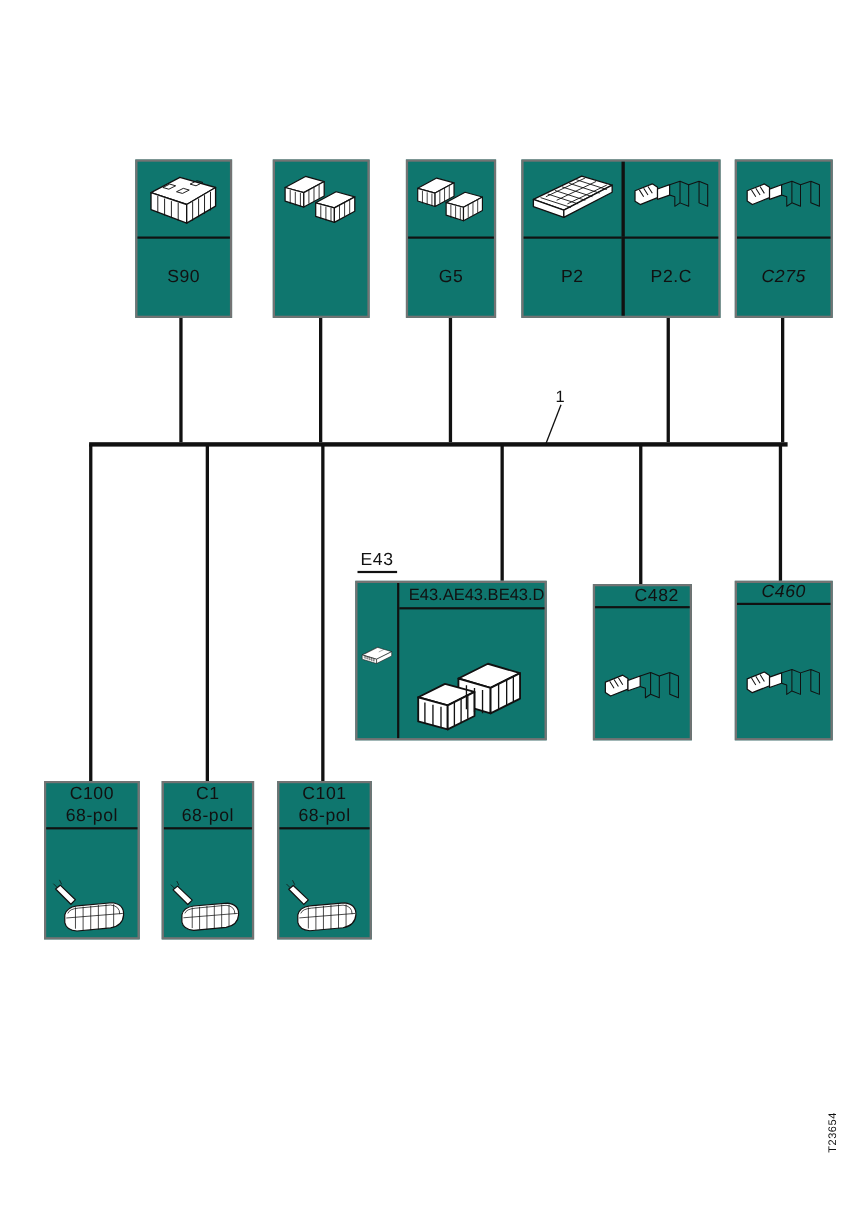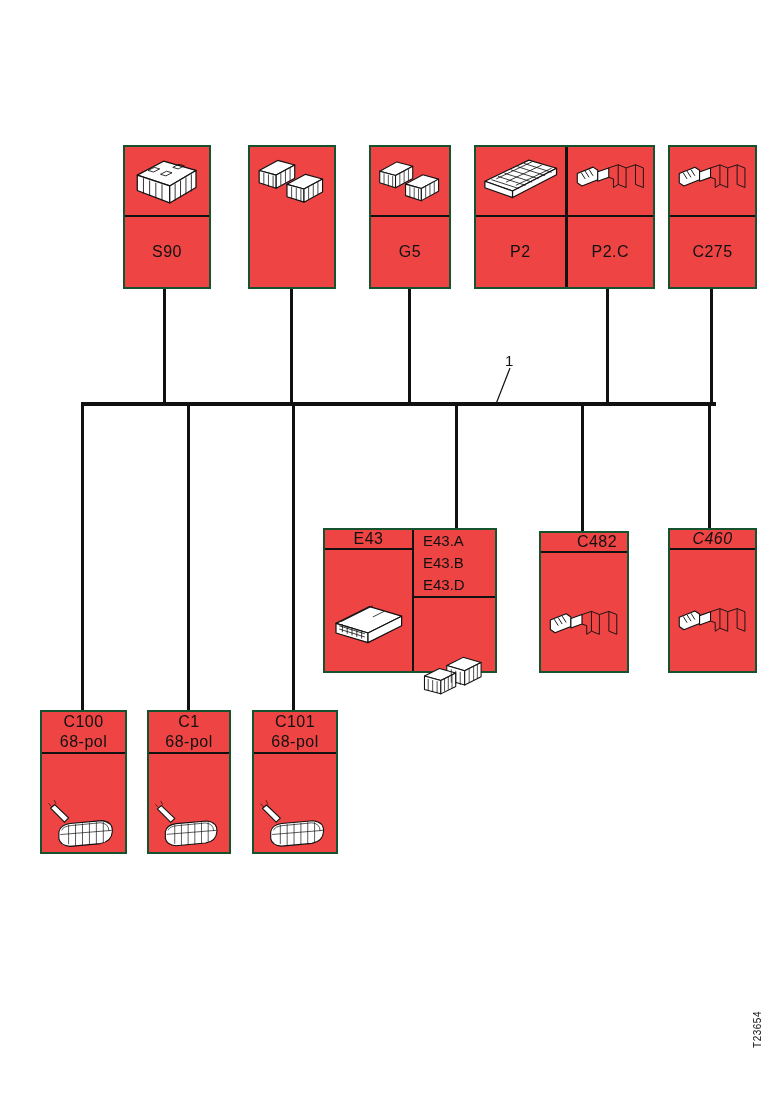--- a/index.html
+++ b/index.html
@@ -2,31 +2,31 @@
 <html><head>
 <meta charset="utf-8">
 <style>
   html,body{margin:0;padding:0;background:#ffffff;}
   .page{
     position:relative;width:778px;height:1100px;background:#ffffff;
     font-family:"Liberation Sans",sans-serif;color:#111;overflow:hidden;
   }
   .line{position:absolute;background:#111;}
   .cbox{
-    position:absolute;border:2px solid #14532d;background:#ef4444;
+    position:absolute;border:2px solid #737373;background:#0f766e;
     box-sizing:border-box;display:flex;flex-direction:column;
   }
   .cell{display:flex;align-items:center;justify-content:center;box-sizing:border-box;}
   .imgcell svg{width:92%;height:92%;}
   .lblcell{font-size:16px;letter-spacing:.5px;}
   .lblcell.two{flex-direction:column;line-height:20px;}
   .divider-top{border-top:2px solid #111;}
   .divider-left{border-left:3px solid #111;}
   .grid2{display:grid;grid-template-columns:1fr 1fr;}
-  .subs{display:flex;flex-direction:column;justify-content:center;align-items:flex-start;
+  .subs{display:flex;flex-direction:row;justify-content:center;align-items:flex-start;
         padding-left:9px;font-size:15px;line-height:22px;}
   .e43col{display:flex;flex-direction:column;box-sizing:border-box;}
   .anno1{position:absolute;font-size:15px;}
   .leader{position:absolute;}
   .platecode{
     position:absolute;left:700px;top:1024px;width:115px;text-align:center;
     transform:rotate(-90deg);font-size:10px;letter-spacing:.5px;color:#111;
   }
 </style>
 </head>
@@ -185,25 +185,25 @@
     <div class="cell lblcell divider-top">P2</div>
     <div class="cell lblcell divider-top divider-left">P2.C</div>
   </div>
 
   <div class="cbox" style="left:668px;top:145px;width:89px;height:144px;">
     <div class="cell imgcell" style="height:68px;">
         <svg>
           <use href="#sym-term"></use>
         </svg>
       </div>
-    <div class="cell lblcell divider-top" style="flex:1;">C275</div>
+    <div class="cell lblcell divider-top" style="flex:1;font-style:italic;">C275</div>
   </div>
 
   <div class="cbox" style="left:323px;top:528px;width:174px;height:145px;flex-direction:row;padding:0;">
-    <div class="e43col" style="width:87px;">
+    <div class="e43col" style="width:107px;justify-content:flex-end;">
       <div class="cell lblcell" style="height:70px;">E43</div>
       <div class="cell imgcell divider-top" style="flex:1;">
           <svg>
             <use href="#sym-ecu"></use>
           </svg>
         </div>
     </div>
     <div class="e43col divider-left" style="flex:1;border-left-width:2px;">
       <div class="subs" style="height:70px;">
         <span>E43.A</span>

